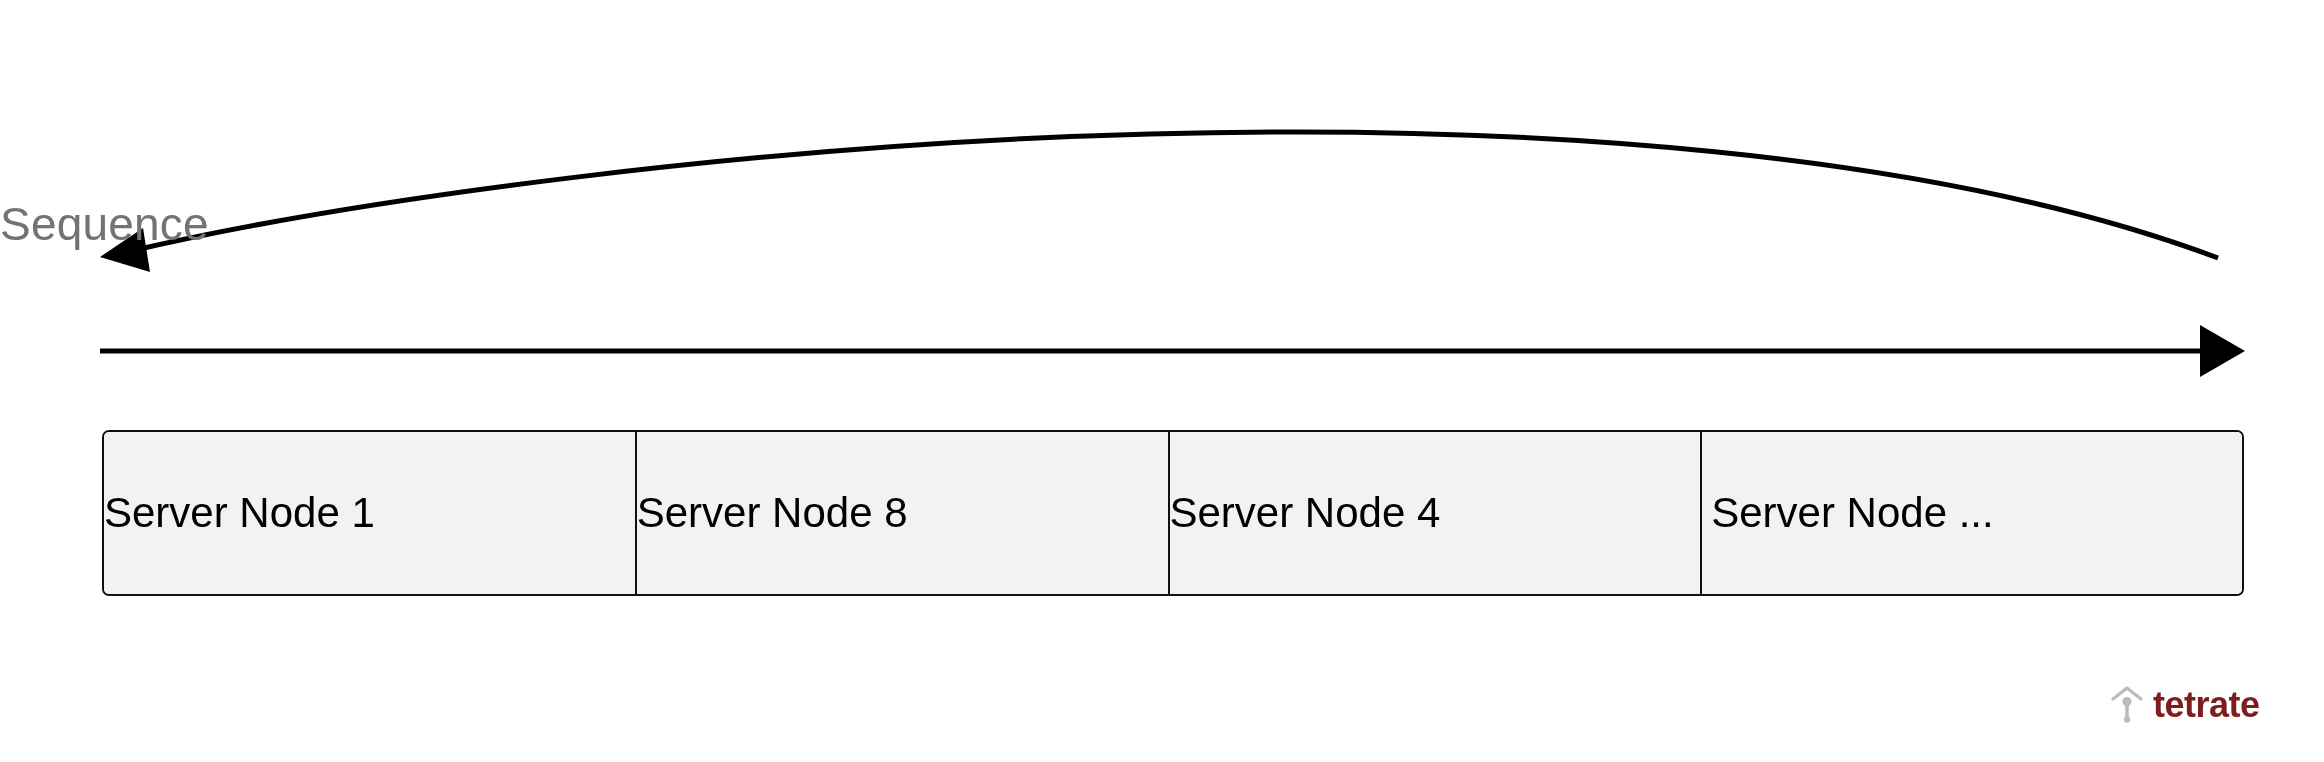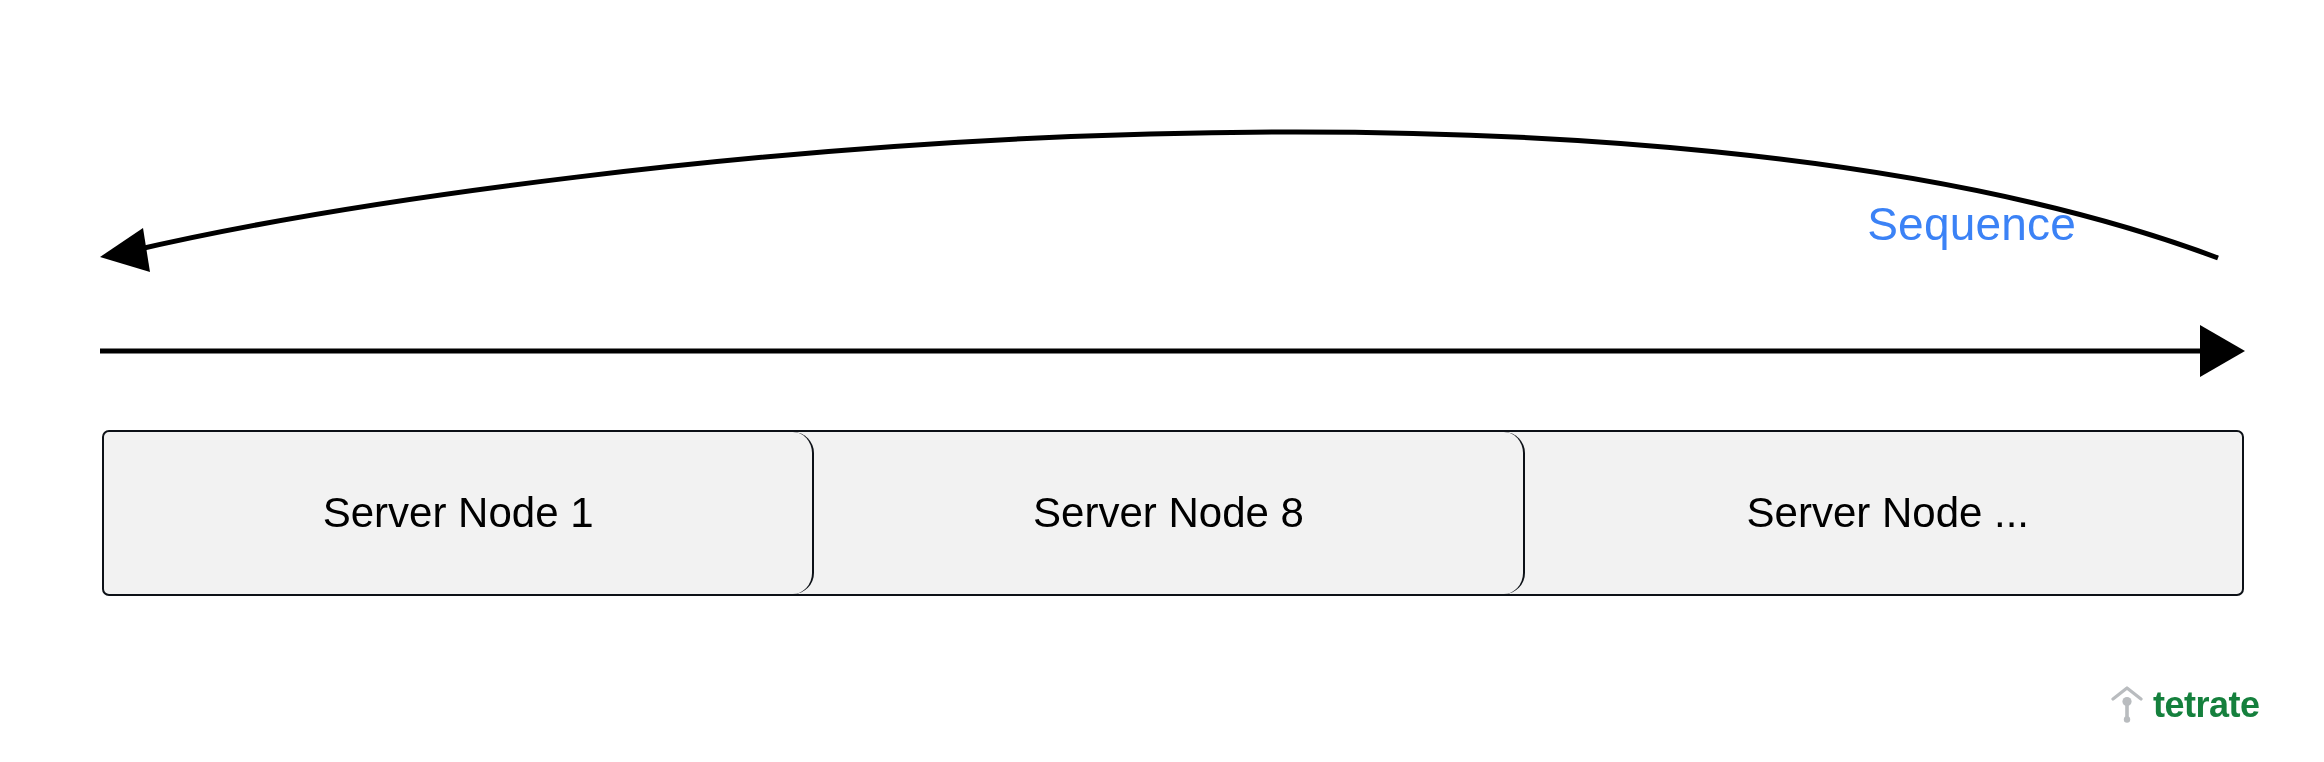--- a/index.html
+++ b/index.html
@@ -28,24 +28,24 @@
     height: 762px;
     pointer-events: none;
   }
 
   
   #sequence-label {
     position: absolute;
     left: 0;
     top: 196px;
     width: 2076px;
-    text-align: right;
+    text-align: left;
     font-size: 46px;
     line-height: 56px;
-    color: #3b82f6;
+    color: #737373;
     letter-spacing: 0.2px;
     white-space: nowrap;
   }
 
   
   #node-strip {
     position: absolute;
     left: 102px;
     top: 430px;
     width: 2142px;
@@ -54,25 +54,23 @@
     display: flex;
     border: 2px solid #0d1117;
     border-radius: 7px;
     background: #f2f2f2;
     overflow: hidden;
   }
   .node-cell {
     flex: 1 1 0;
     display: flex;
     align-items: center;
-    justify-content: center;
     background: #f2f2f2;
     border-right: 2px solid #0d1117;
     box-sizing: border-box;
-    border-radius: 21px;
   }
   .node-cell:last-child {
     border-right: none;
     padding-left: 9px;
   }
   .node-cell-label {
     font-size: 42px;
     line-height: 48px;
     color: #000000;
     white-space: nowrap;
@@ -91,21 +89,21 @@
   #tetrate-logo-mark {
     display: block;
     width: 34px;
     height: 38px;
   }
   #tetrate-logo-text {
     font-size: 36px;
     line-height: 38px;
     font-weight: 700;
     letter-spacing: -0.5px;
-    color: #15803d;
+    color: #7f1d1d;
   }
 </style>
 </head>
 <body>
 
 <div id="canvas">
 
   <svg id="arrows-layer" viewBox="0 0 2324 762" width="2324" height="762" xmlns="http://www.w3.org/2000/svg">
 
     <g>
@@ -122,20 +120,23 @@
   <div id="sequence-label">Sequence</div>
 
   <div id="node-strip">
     <div class="node-cell">
       <span class="node-cell-label">Server Node 1</span>
     </div>
     <div class="node-cell">
       <span class="node-cell-label">Server Node 8</span>
     </div>
     <div class="node-cell">
+      <span class="node-cell-label">Server Node 4</span>
+    </div>
+    <div class="node-cell">
       <span class="node-cell-label">Server Node ...</span>
     </div>
   </div>
 
   <div id="tetrate-logo">
     <svg id="tetrate-logo-mark" viewBox="0 0 34 38" xmlns="http://www.w3.org/2000/svg">
       <path d="M3 13 L17 2 L31 13" fill="none" stroke="#b9bcbf" stroke-width="3.2" stroke-linecap="round" stroke-linejoin="round"></path>
       <circle cx="17" cy="15.5" r="4.6" fill="#b9bcbf"></circle>
       <rect x="15.2" y="19" width="3.6" height="13" fill="#b9bcbf"></rect>
       <circle cx="17" cy="33.5" r="3.2" fill="#b9bcbf"></circle>

